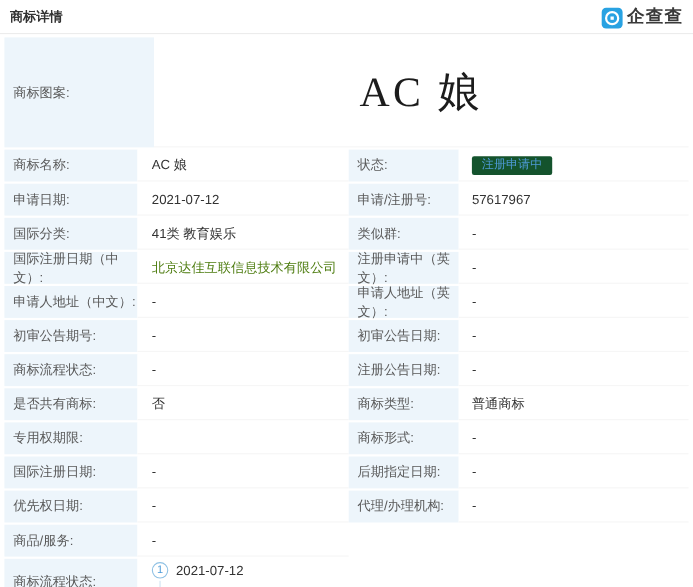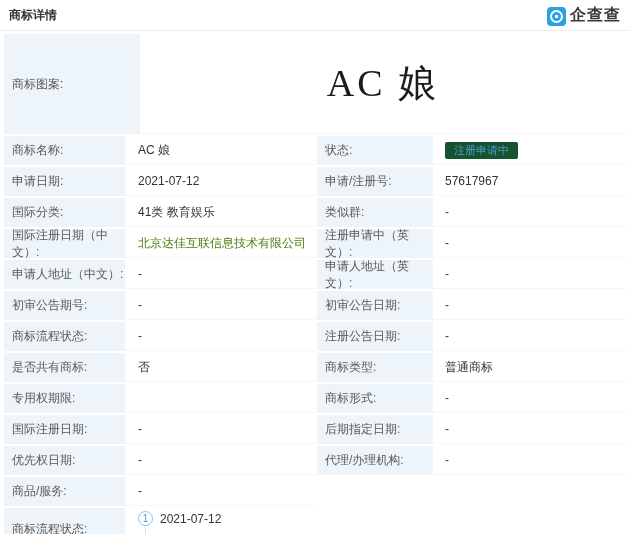--- a/index.html
+++ b/index.html
@@ -31,21 +31,21 @@
 
   
   .table{position:absolute;top:34px;left:4px;width:622px}
   .row{display:flex;margin-bottom:2px}
   .pair-row{height:29px}
   .c-label{
     background:#edf5fb;color:#595959;font-size:12px;
     display:flex;align-items:center;box-sizing:border-box;
   }
   .c-l-label{width:121px;padding-left:8px}
-  .c-r-label{width:116px;padding-left:8px}
+  .c-r-label{width:100px;padding-left:8px}
   .c-value{
     background:#fff;color:#333;font-size:12px;
     display:flex;align-items:center;box-sizing:border-box;
     border-bottom:1px solid #f6f6f6;
   }
   .c-l-value{width:192px;padding-left:13px}
   .c-r-value{flex:1;padding-left:12px}
   .c-empty{flex:1}
 
   

